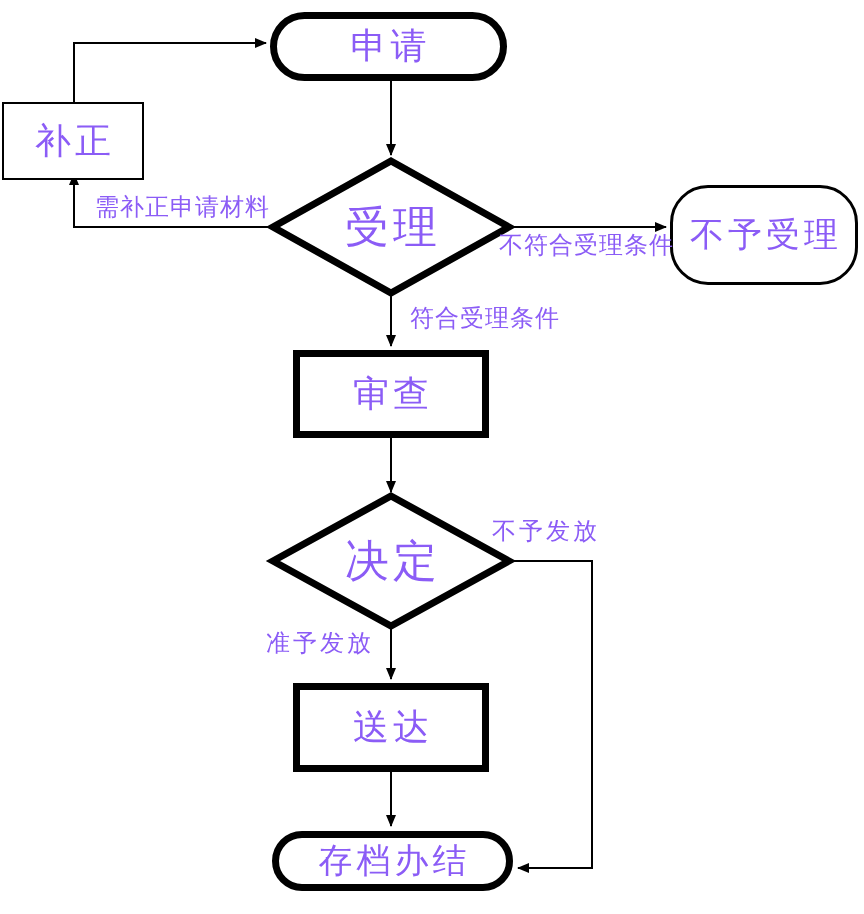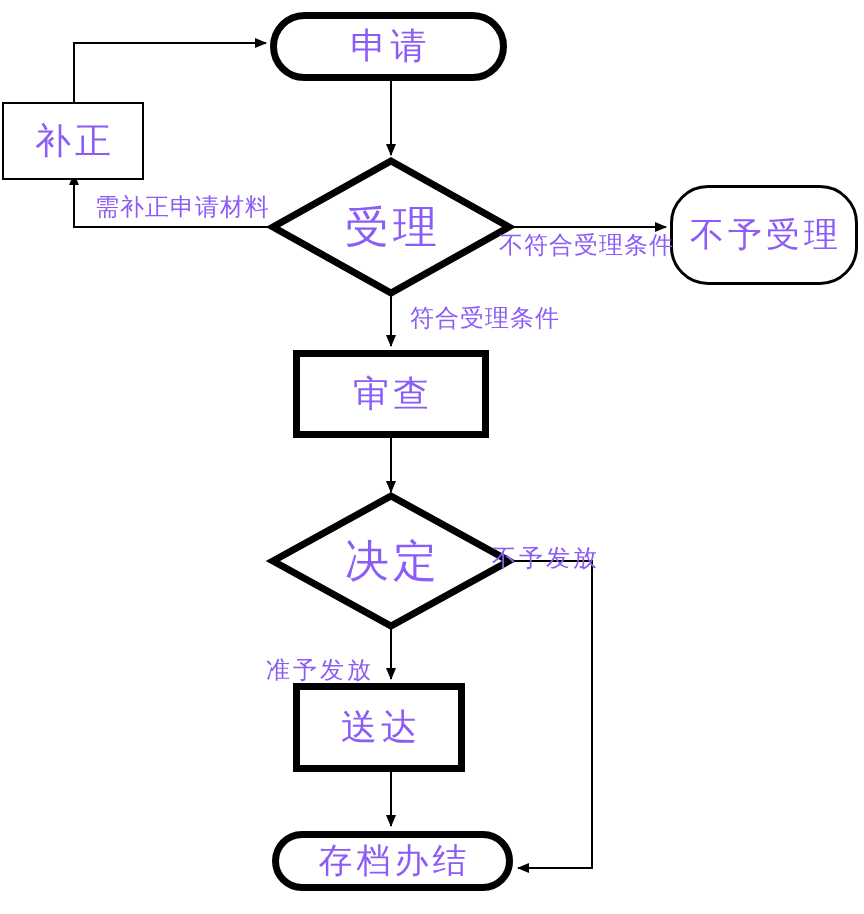--- a/index.html
+++ b/index.html
@@ -53,21 +53,21 @@
     text-indent: 4px;
     white-space: nowrap;
   }
   .small-text { font-size: 34px; }
   .edge-label {
     position: absolute;
     font-size: 24px;
     letter-spacing: 1px;
     white-space: nowrap;
   }
-  .gap-label { letter-spacing: 3px; margin-top: 27px; }
+  .gap-label { letter-spacing: 3px; }
 </style>
 </head>
 <body>
 
 <div id="canvas">
 
   <svg id="edge-layer" viewBox="0 0 864 914" xmlns="http://www.w3.org/2000/svg">
     <defs>
       <marker id="arrow" markerUnits="userSpaceOnUse" markerWidth="14" markerHeight="12" refX="11" refY="5" orient="auto">
         <path d="M0,0 L12,5 L0,10 Z" fill="#000000"></path>
@@ -101,21 +101,21 @@
   <div class="node stadium-thin small-text" style="left:670px; top:185px; width:188px; height:100px;">
     <span>不予受理</span>
   </div>
 
   <div class="node rect-thick" style="left:293px; top:350px; width:196px; height:88px;">
     <span>审查</span>
   </div>
 
   <div class="diamond-label" style="left:331px; top:539px; width:120px; height:44px;">决定</div>
 
-  <div class="node rect-thick" style="left:293px; top:683px; width:172px; height:89px;">
+  <div class="node rect-thick" style="left:293px; top:683px; width:196px; height:89px;">
     <span>送达</span>
   </div>
 
   <div class="node stadium-thick small-text" style="left:272px; top:831px; width:241px; height:60px;">
     <span>存档办结</span>
   </div>
 
   <div class="edge-label" style="left:95px; top:191px;">需补正申请材料</div>
 
   <div class="edge-label" style="left:499px; top:189px;margin-top:40px;">不符合受理条件</div>

